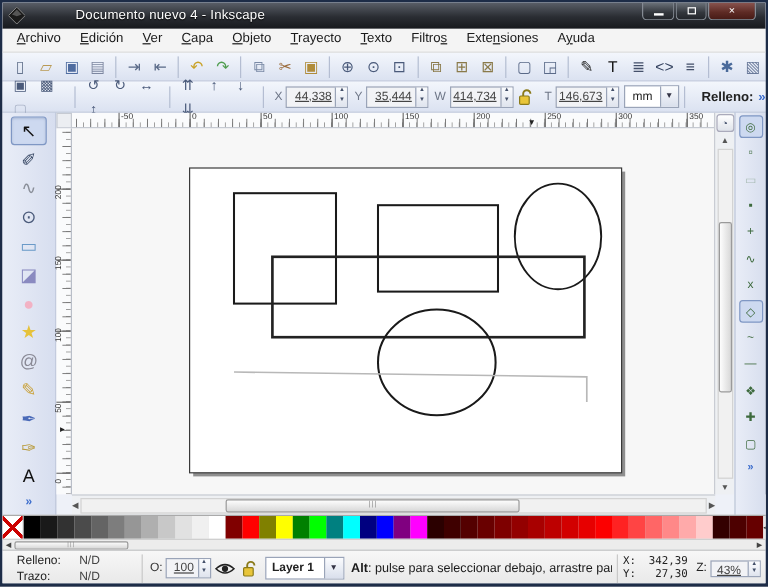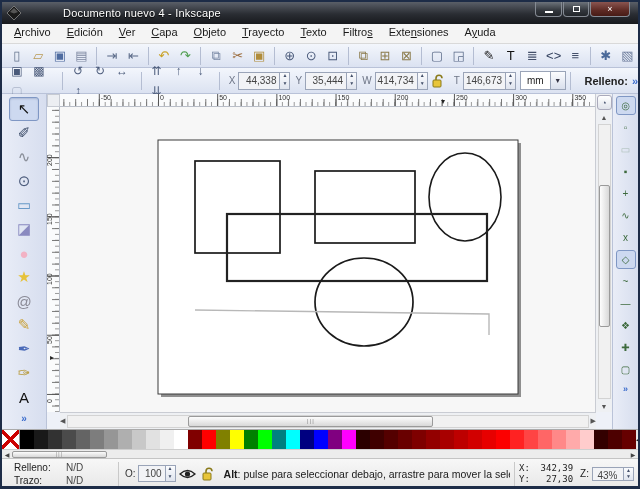--- a/index.html
+++ b/index.html
@@ -26,21 +26,21 @@
   .tb{position:absolute;left:0;width:100%;background:linear-gradient(#f3f6fc,#dbe2f1);border-bottom:1px solid #b9c2d8;
     display:flex;align-items:center;padding-left:4px;}
   .tb1{top:42px;height:24px;} .tb2{top:66px;height:26px;}
   .icbtn{width:20px;height:20px;display:inline-flex;align-items:center;justify-content:center;font-size:13px;
     border-radius:3px;margin:0 1px;color:#4a5a7a;}
   .tb2 .icbtn{font-size:12px;}
   .icbtn.disabled{opacity:.35;}
   .vsep{display:inline-block;width:1px;height:18px;background:#b4bdd2;margin:0 4px;}
   .flab{font-size:10px;color:#6e7687;margin:0 3px 0 5px;}
   .spinfield{display:inline-flex;height:18px;border:1px solid #9aa4b8;background:#f2f3f6;align-items:stretch;}
-  .spinfield .val{min-width:40px;text-align:right;font-size:10px;color:#444;padding:2px 3px 0 2px;}
+  .spinfield .val{min-width:40px;text-align:right;font-size:10px;color:#444;padding:2px 3px 0 2px;text-decoration:underline;}
   .spin{width:10px;display:flex;flex-direction:column;border-left:1px solid #9aa4b8;background:linear-gradient(#fbfcfe,#dfe4ee);}
   .spin span{flex:1;font-size:5px;line-height:4px;color:#44506a;text-align:center;}
   .lockbtn{margin:0 4px;display:inline-flex;}
   .unitbox{display:inline-flex;height:19px;border:1px solid #9aa4b8;background:#fff;align-items:center;margin-left:4px;}
   .unitbox .uval{font-size:10px;padding:0 6px;color:#222;}
   .unitbtn{width:15px;height:17px;background:linear-gradient(#fbfcfe,#d9dfec);border-left:1px solid #9aa4b8;
     display:flex;align-items:center;justify-content:center;font-size:7px;color:#334;}
   .affect{font-size:11px;font-weight:bold;color:#222;margin:0 4px 0 10px;}
   .ovf{color:#3b6ccc;font-size:11px;font-weight:bold;}
   
@@ -424,20 +424,24 @@
           <path d="M1 6 Q8.5 -1 16 6 Q8.5 13 1 6 Z" fill="none" stroke="#222" stroke-width="1.3"></path>
           <circle cx="8.5" cy="6" r="2.6" fill="#222"></circle>
         </svg>
     </span>
     <span class="sb-icon">
       <svg width="13" height="14" viewBox="0 0 13 14">
           <path d="M4 6 V4.2 A3 3 0 0 1 10 4.2" fill="none" stroke="#8a7a1a" stroke-width="1.6"></path>
           <rect x="1" y="6" width="8" height="7" rx="1" fill="#e8c53a" stroke="#8a7a1a"></rect>
         </svg>
     </span>
+    <span class="layercombo">
+      <span class="lval"><span>Layer 1</span></span>
+      <span class="layerbtn">▼</span>
+    </span>
     <span class="sb-msg"><b>Alt</b><span>: pulse para seleccionar debajo, arrastre para mover la selecci</span></span>
     <span class="sb-sep"></span>
     <div class="coords">
       <div class="cl">
           <span>X:</span>
           <span>342,39</span>
         </div>
       <div class="cl">
           <span>Y:</span>
           <span>27,30</span>

